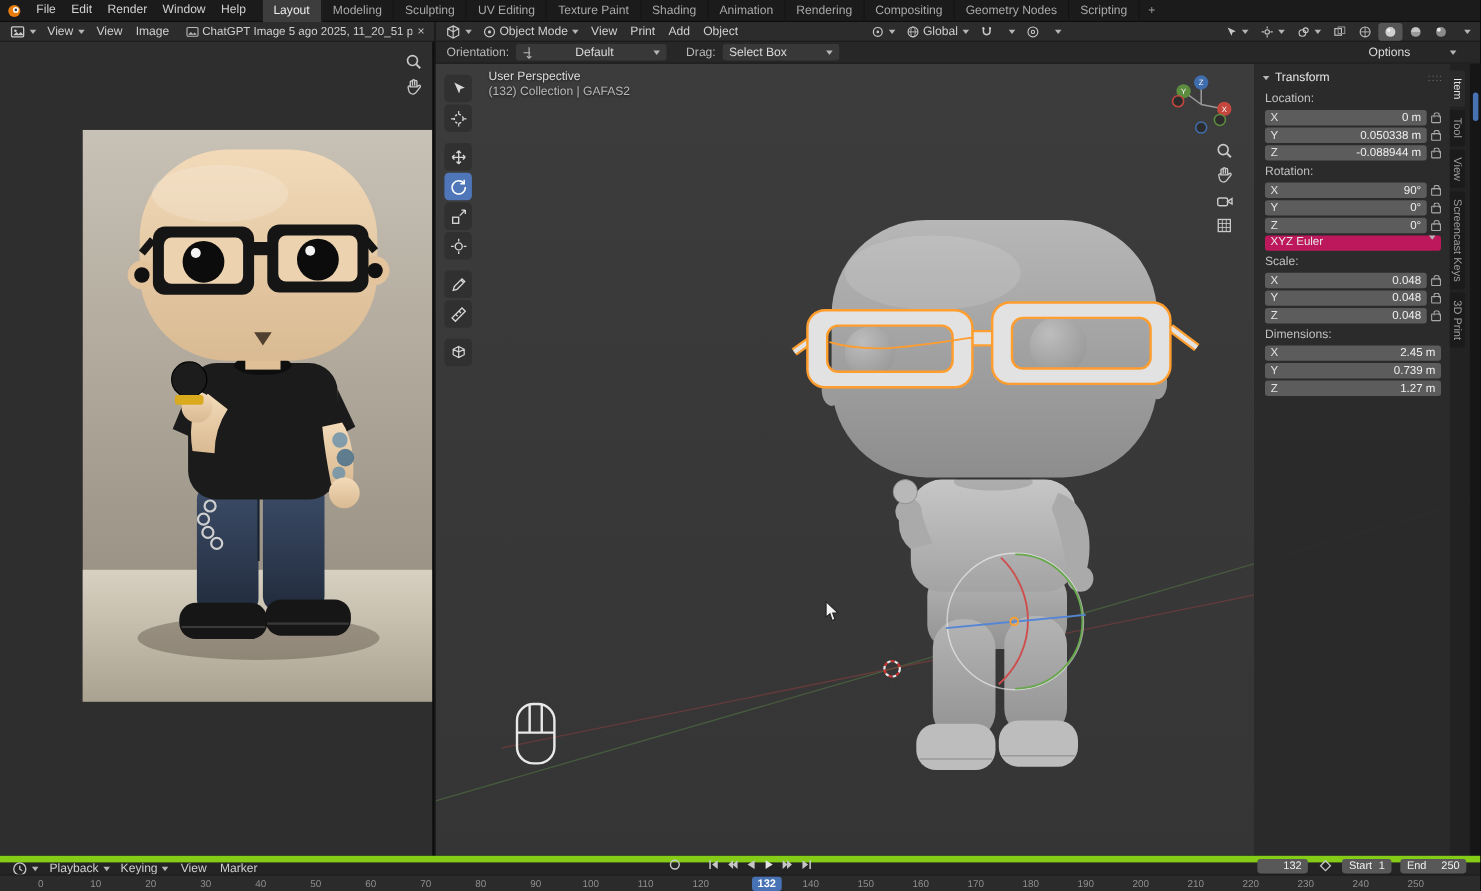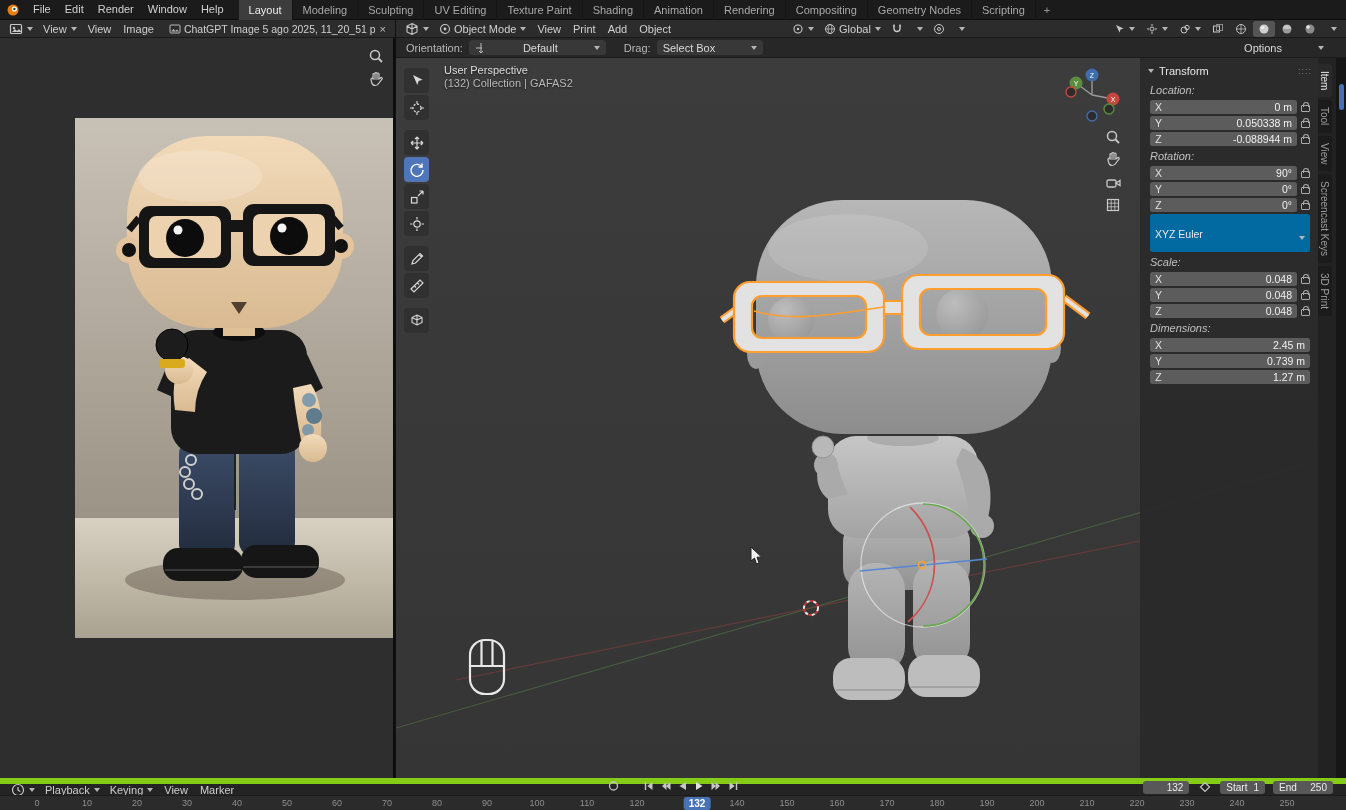--- a/index.html
+++ b/index.html
@@ -35,30 +35,30 @@
   .vp-overlay-text{position:absolute;left:48px;color:#dedede;text-shadow:0 1px 2px rgba(0,0,0,.6);}
   
   .vtoolbar{position:absolute;left:8px;top:10px;display:flex;flex-direction:column;gap:2px;}
   .tool-gap{height:6px;}
   .tbtn{width:25px;height:25px;background:#2e2e2ecc;border-radius:4px;display:flex;align-items:center;justify-content:center;}
   .tbtn.active{background:#4f76b8;}
   
   #sidebar{left:1140px;top:58px;width:178px;height:720px;background:rgba(42,42,42,.97);box-sizing:border-box;padding-top:4px;}
   .panel-title{display:flex;align-items:center;height:18px;padding:0 6px;color:#e6e6e6;}
   .grip{margin-left:auto;color:#777;font-size:9px;letter-spacing:1px;}
-  .sec-label{padding:4px 0 2px 10px;color:#c0c0c0;font-style:italic;}
+  .sec-label{padding:4px 0 2px 10px;color:#c0c0c0;}
   .num-row{display:flex;align-items:center;height:15px;margin:1px 8px 0 10px;}
   .field{flex:1;display:flex;align-items:center;background:#5c5c5c;border-radius:2.5px;height:14px;font-size:10.5px;color:#f0f0f0;overflow:hidden;}
   .field .axis{width:17px;text-align:center;color:#e2e2e2;flex:0 0 auto;}
   .field .val{flex:1;text-align:right;padding-right:5px;}
   .lockwrap{width:13px;display:flex;justify-content:flex-end;flex:0 0 auto;}
   .lock{position:relative;width:9px;height:10px;opacity:.8;}
   .lock::before{content:"";position:absolute;left:2px;top:0;width:4px;height:4px;border:1px solid #c9c9c9;border-bottom:none;border-radius:3px 3px 0 0;}
   .lock::after{content:"";position:absolute;left:0;bottom:0;width:7px;height:5px;border:1px solid #c9c9c9;border-radius:1px;}
-  .euler{display:flex;align-items:flex-end;background:#0369a1;border-radius:2.5px;height:14px;margin:2px 8px 0 10px;padding:12px 5px;font-size:10.5px;color:#e8e8e8;}
+  .euler{display:flex;align-items:flex-start;background:#be185d;border-radius:2.5px;height:14px;margin:2px 8px 0 10px;padding:0 5px;font-size:10.5px;color:#e8e8e8;}
   .euler .chev{margin-left:auto;}
   
   #tabstrip{left:1318px;top:58px;width:18px;height:720px;background:#222;display:flex;flex-direction:column;align-items:flex-start;padding-top:6px;box-sizing:border-box;}
   .side-tab{writing-mode:vertical-rl;font-size:10px;color:#9f9f9f;background:#1b1b1b;padding:7px 2px;margin-bottom:3px;border-radius:0 3px 3px 0;width:14px;box-sizing:border-box;text-align:center;}
   .side-tab.active{background:#2a2a2a;color:#e8e8e8;}
   #vscroll-track{left:1336px;top:58px;width:10px;height:720px;background:#161616;}
   #vscroll{left:1339px;top:84px;width:5px;height:26px;background:#4772b3;border-radius:2.5px;}
   
   #tl-header{left:0;top:778px;width:1346px;height:17px;background:#242424;border-top:6px solid #84cc16;box-sizing:border-box;display:flex;align-items:center;padding:0 6px;}
   .transport{position:absolute;left:50%;transform:translateX(-50%);display:flex;align-items:center;gap:2px;top:779px;}

